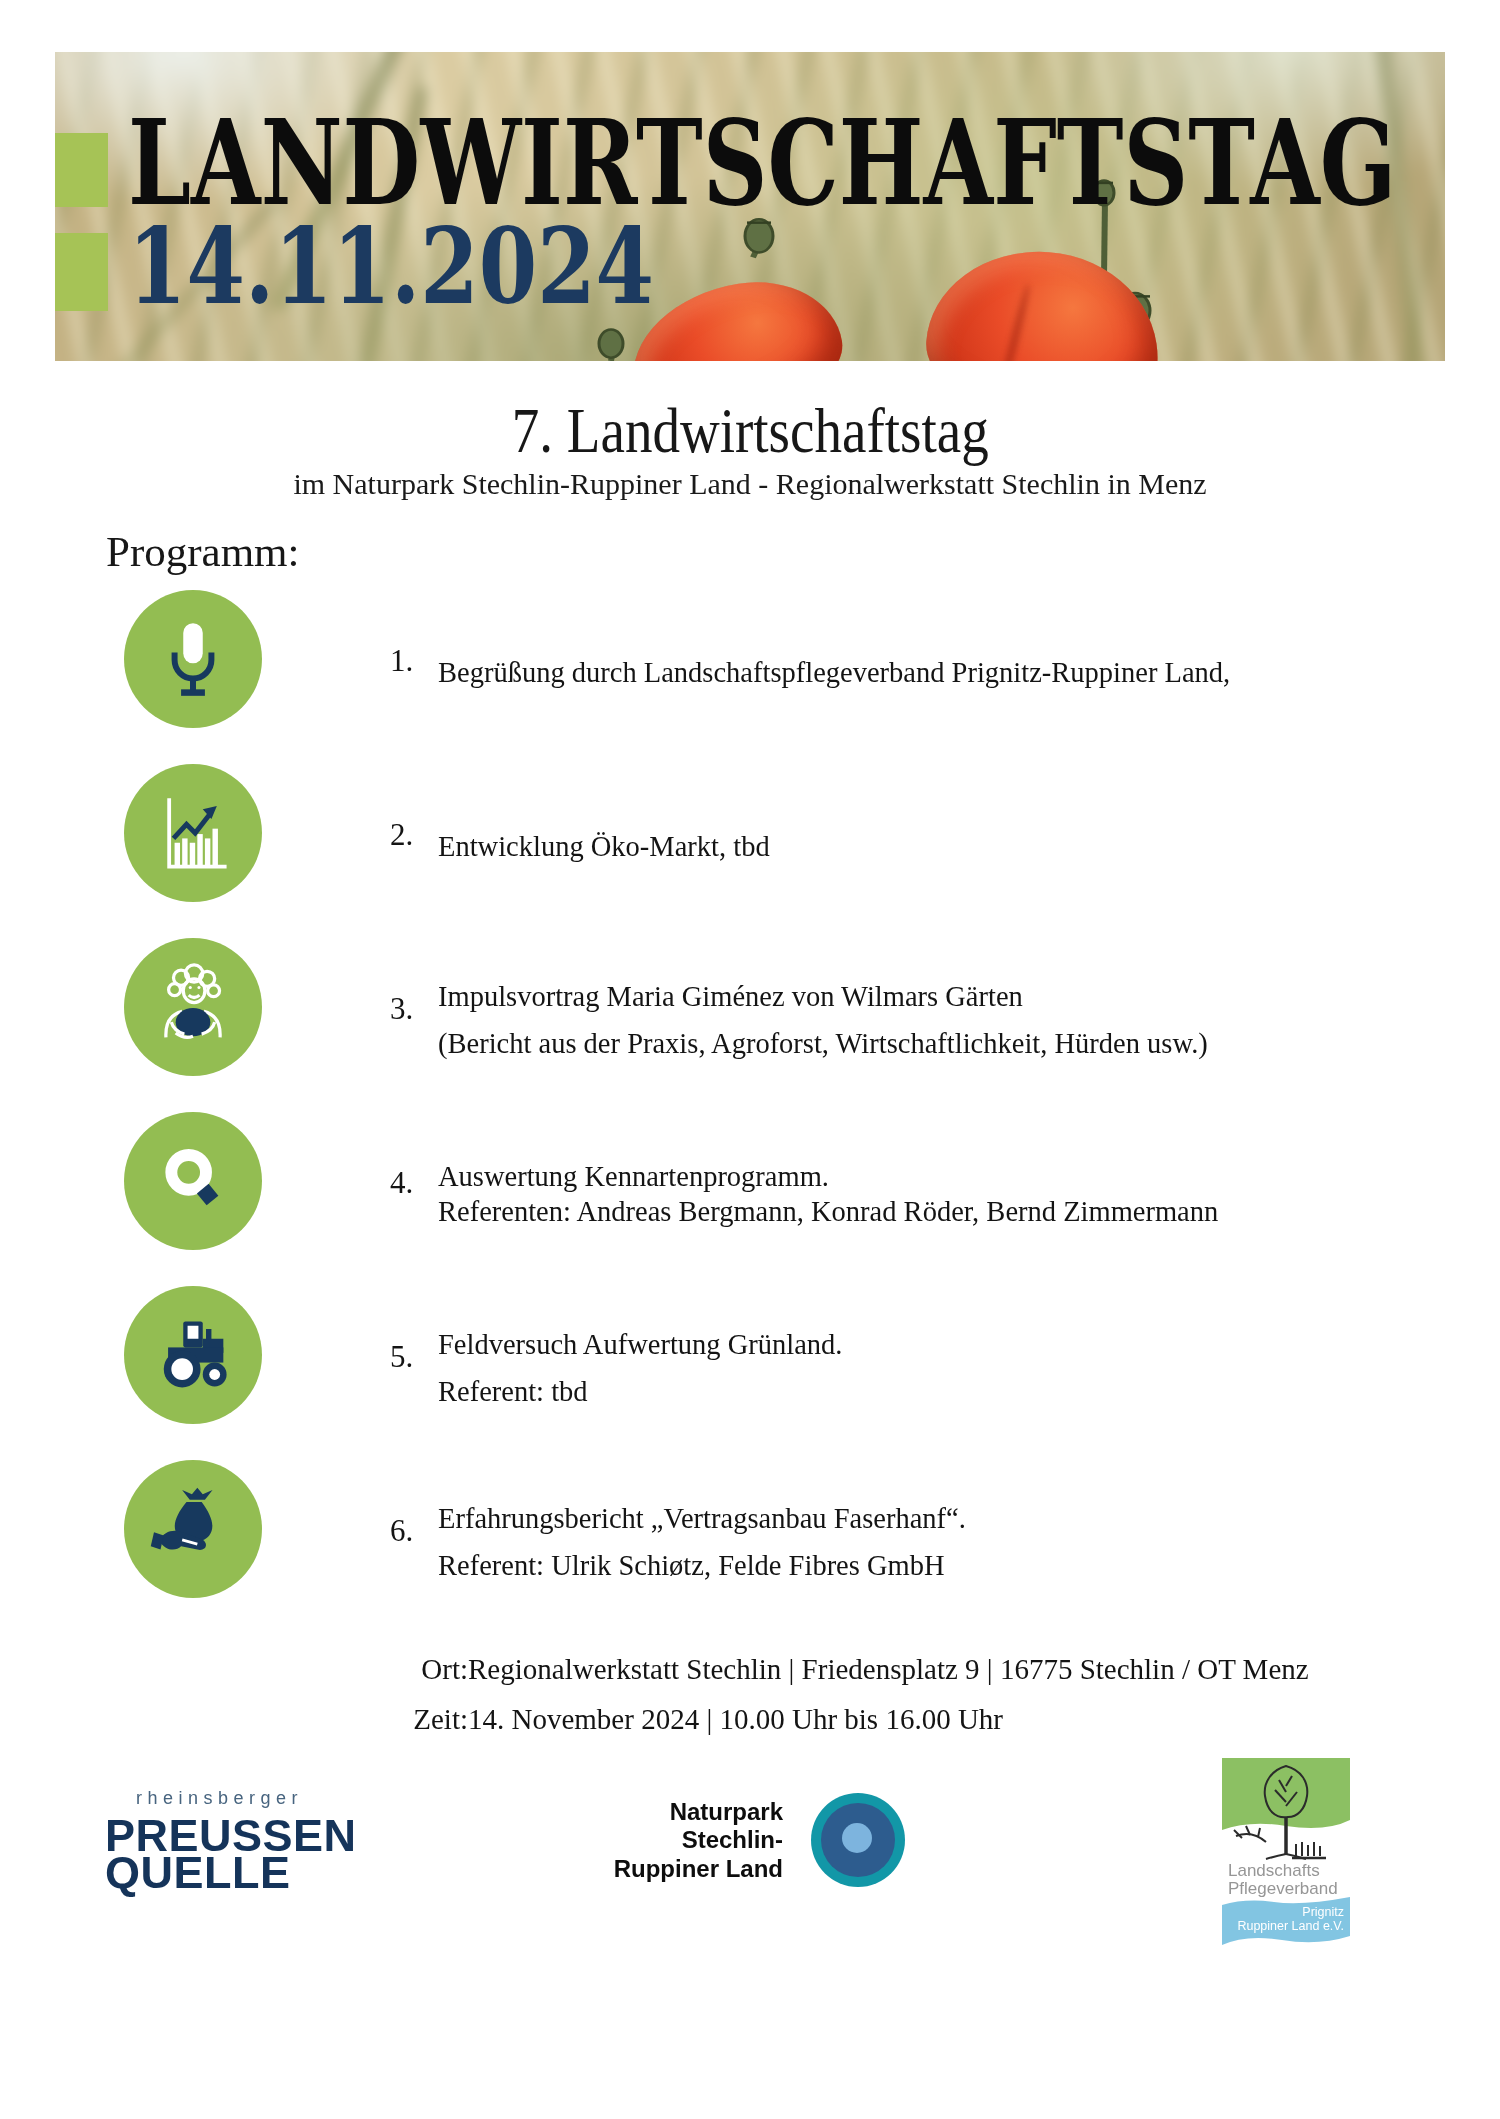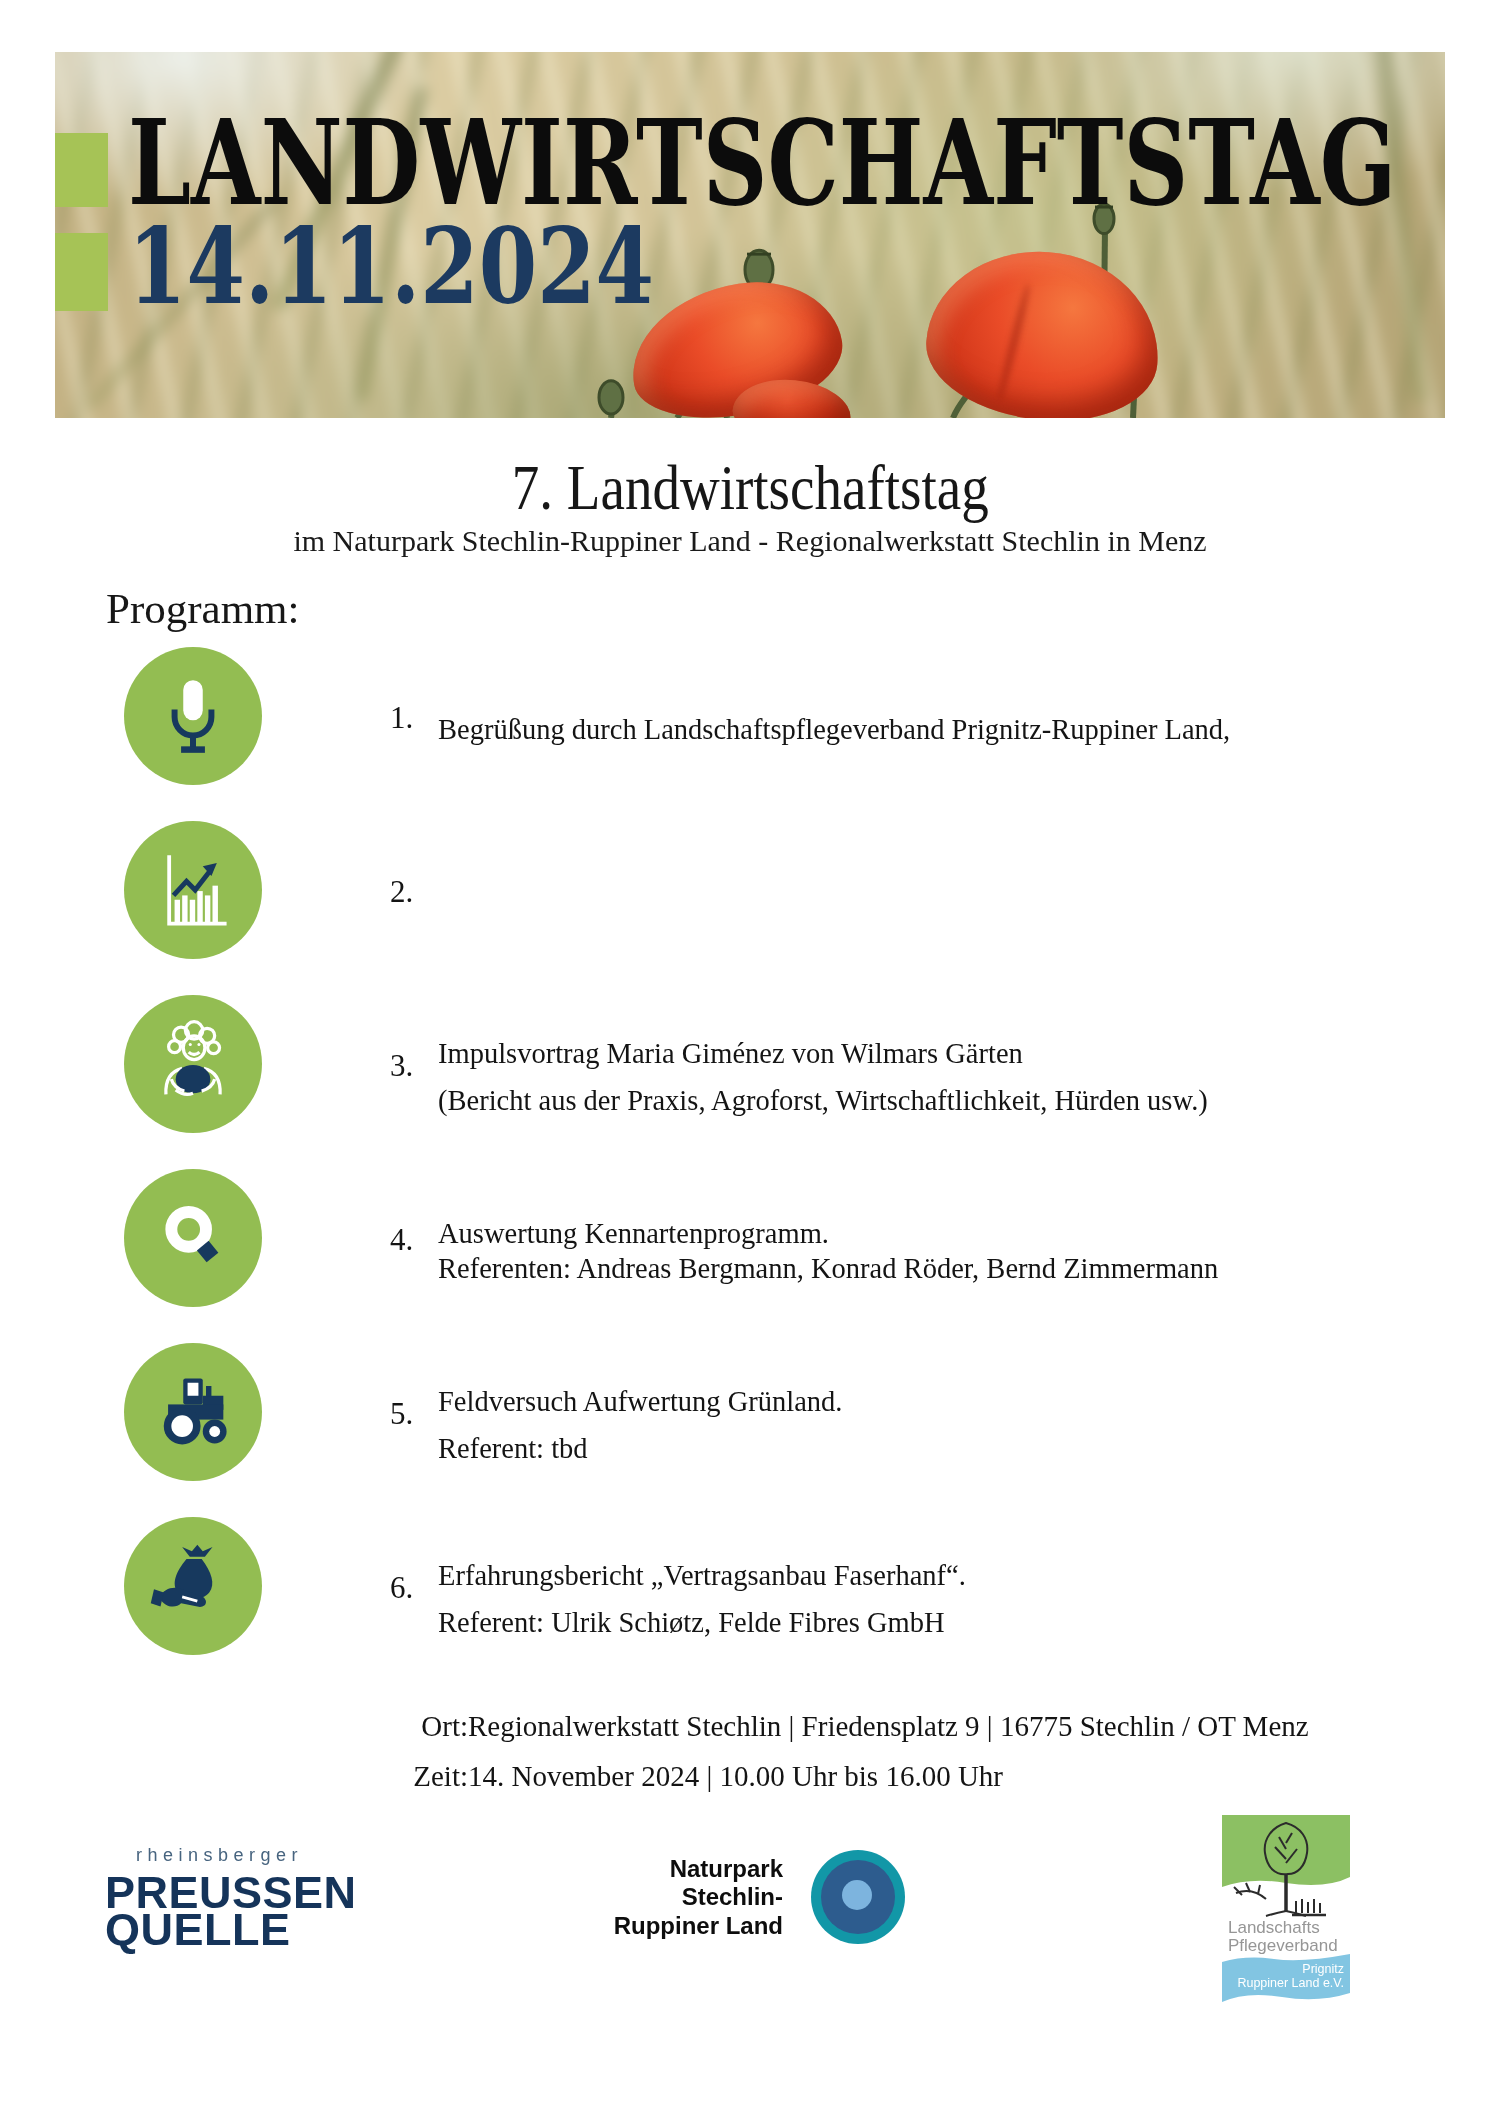--- a/index.html
+++ b/index.html
@@ -1,21 +1,21 @@
 <!DOCTYPE html>
 <html><head>
 <meta charset="utf-8">
 <style>
   html,body{margin:0;padding:0;}
   body{
     width:1500px;height:2119px;overflow:hidden;background:#ffffff;
     font-family:"Liberation Serif", serif;color:#141414;position:relative;
   }
   
-  .hero{position:relative;margin:52px 55px 0;height:366px;overflow:hidden;background:#cdbd8e;padding-left:30px;}
+  .hero{position:relative;margin:52px 55px 0;height:309px;overflow:hidden;background:#cdbd8e;padding-left:30px;}
   .hero-bg{position:absolute;inset:-18px;filter:blur(7px);
     background:
       radial-gradient(ellipse 420px 240px at 10% 6%, rgba(238,242,238,.95), transparent 62%),
       radial-gradient(ellipse 420px 240px at 88% 4%, rgba(228,233,216,.85), transparent 60%),
       radial-gradient(ellipse 700px 260px at 42% 95%, rgba(128,138,82,.55), transparent 72%),
       radial-gradient(ellipse 500px 300px at 70% 45%, rgba(196,204,148,.5), transparent 70%),
       repeating-linear-gradient(78deg, rgba(252,248,224,.38) 0 10px, rgba(252,248,224,0) 14px 44px),
       repeating-linear-gradient(101deg, rgba(108,118,62,.30) 0 7px, rgba(108,118,62,0) 11px 54px),
       linear-gradient(95deg,#c0ae7f,#dbcca2 28%,#d0c194 52%,#c2b383 74%,#b4a475);
   }
@@ -142,20 +142,23 @@
           <rect x="45" y="57" width="5" height="22"></rect>
           <rect x="52" y="49" width="5" height="30"></rect>
           <rect x="59" y="53" width="5" height="26"></rect>
           <rect x="66" y="44" width="5" height="35"></rect>
         </g>
         <path d="M30 53 L42 40 L50 48 L64 30" stroke="#17395e" stroke-width="4.5" fill="none"></path>
         <polygon points="57,26 70,23 65,35" fill="#17395e"></polygon>
       </svg>
     </div>
     <div class="prog-num">2.</div>
+    <div class="prog-lines">
+      <div>Entwicklung Öko-Markt, tbd</div>
+    </div>
   </div>
 
   <div class="prog-row">
     <div class="icon-circle">
       <svg viewBox="0 0 96 96">
         <g stroke="#ffffff" stroke-width="3" fill="none">
           <circle cx="37" cy="21" r="7"></circle>
             <circle cx="49" cy="17" r="8"></circle>
             <circle cx="61" cy="22" r="7"></circle>
           <circle cx="31" cy="32" r="5.5"></circle>

